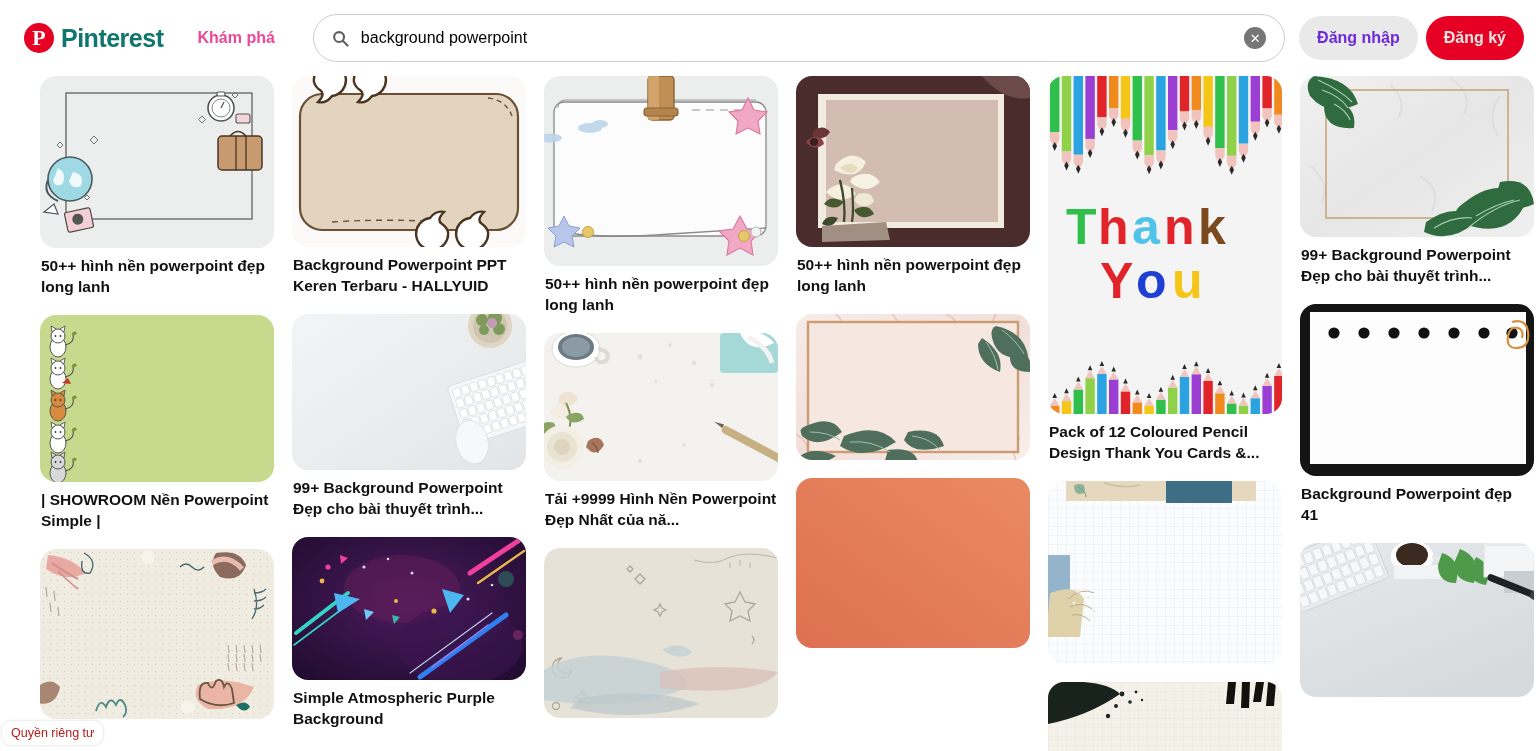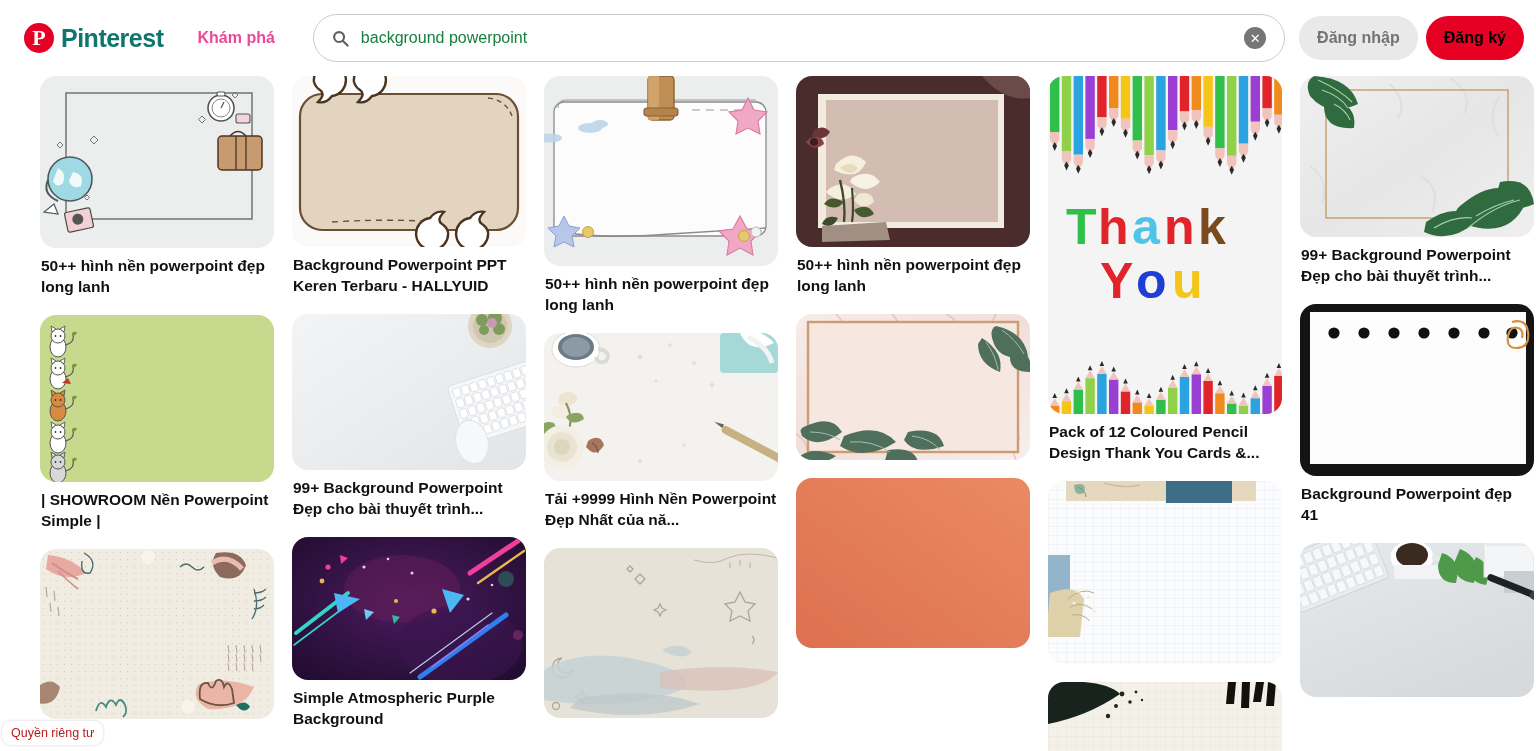--- a/index.html
+++ b/index.html
@@ -71,21 +71,21 @@
     flex: 0 0 auto;
     margin-right: 12px;
     color: #5f5f5f;
   }
   .search-input {
     flex: 1;
     border: none;
     outline: none;
     font-family: "Liberation Sans", sans-serif;
     font-size: 16px;
-    color: #15803d;
+    color: #000000;
     background: transparent;
   }
   .search-clear {
     width: 22px; height: 22px;
     border-radius: 50%;
     background: #767676;
     color: #ffffff;
     display: flex; align-items: center; justify-content: center;
     font-size: 13px;
     line-height: 1;
@@ -97,22 +97,22 @@
   .btn {
     border: none;
     border-radius: 24px;
     font-family: "Liberation Sans", sans-serif;
     font-size: 16px;
     font-weight: bold;
     padding: 13px 18px;
     cursor: pointer;
     white-space: nowrap;
   }
-  .btn-login { background: #e9e9e9; color: #737373; margin-right: 8px; }
-  .btn-signup { background: #e60023; color: #000000; }
+  .btn-login { background: #e9e9e9; color: #6d28d9; margin-right: 8px; }
+  .btn-signup { background: #e60023; color: #e5e5e5; }
 
   
   .grid {
     position: relative;
     padding: 0 40px;
     height: 675px;
     overflow: hidden;
   }
   .columns {
     display: flex;

